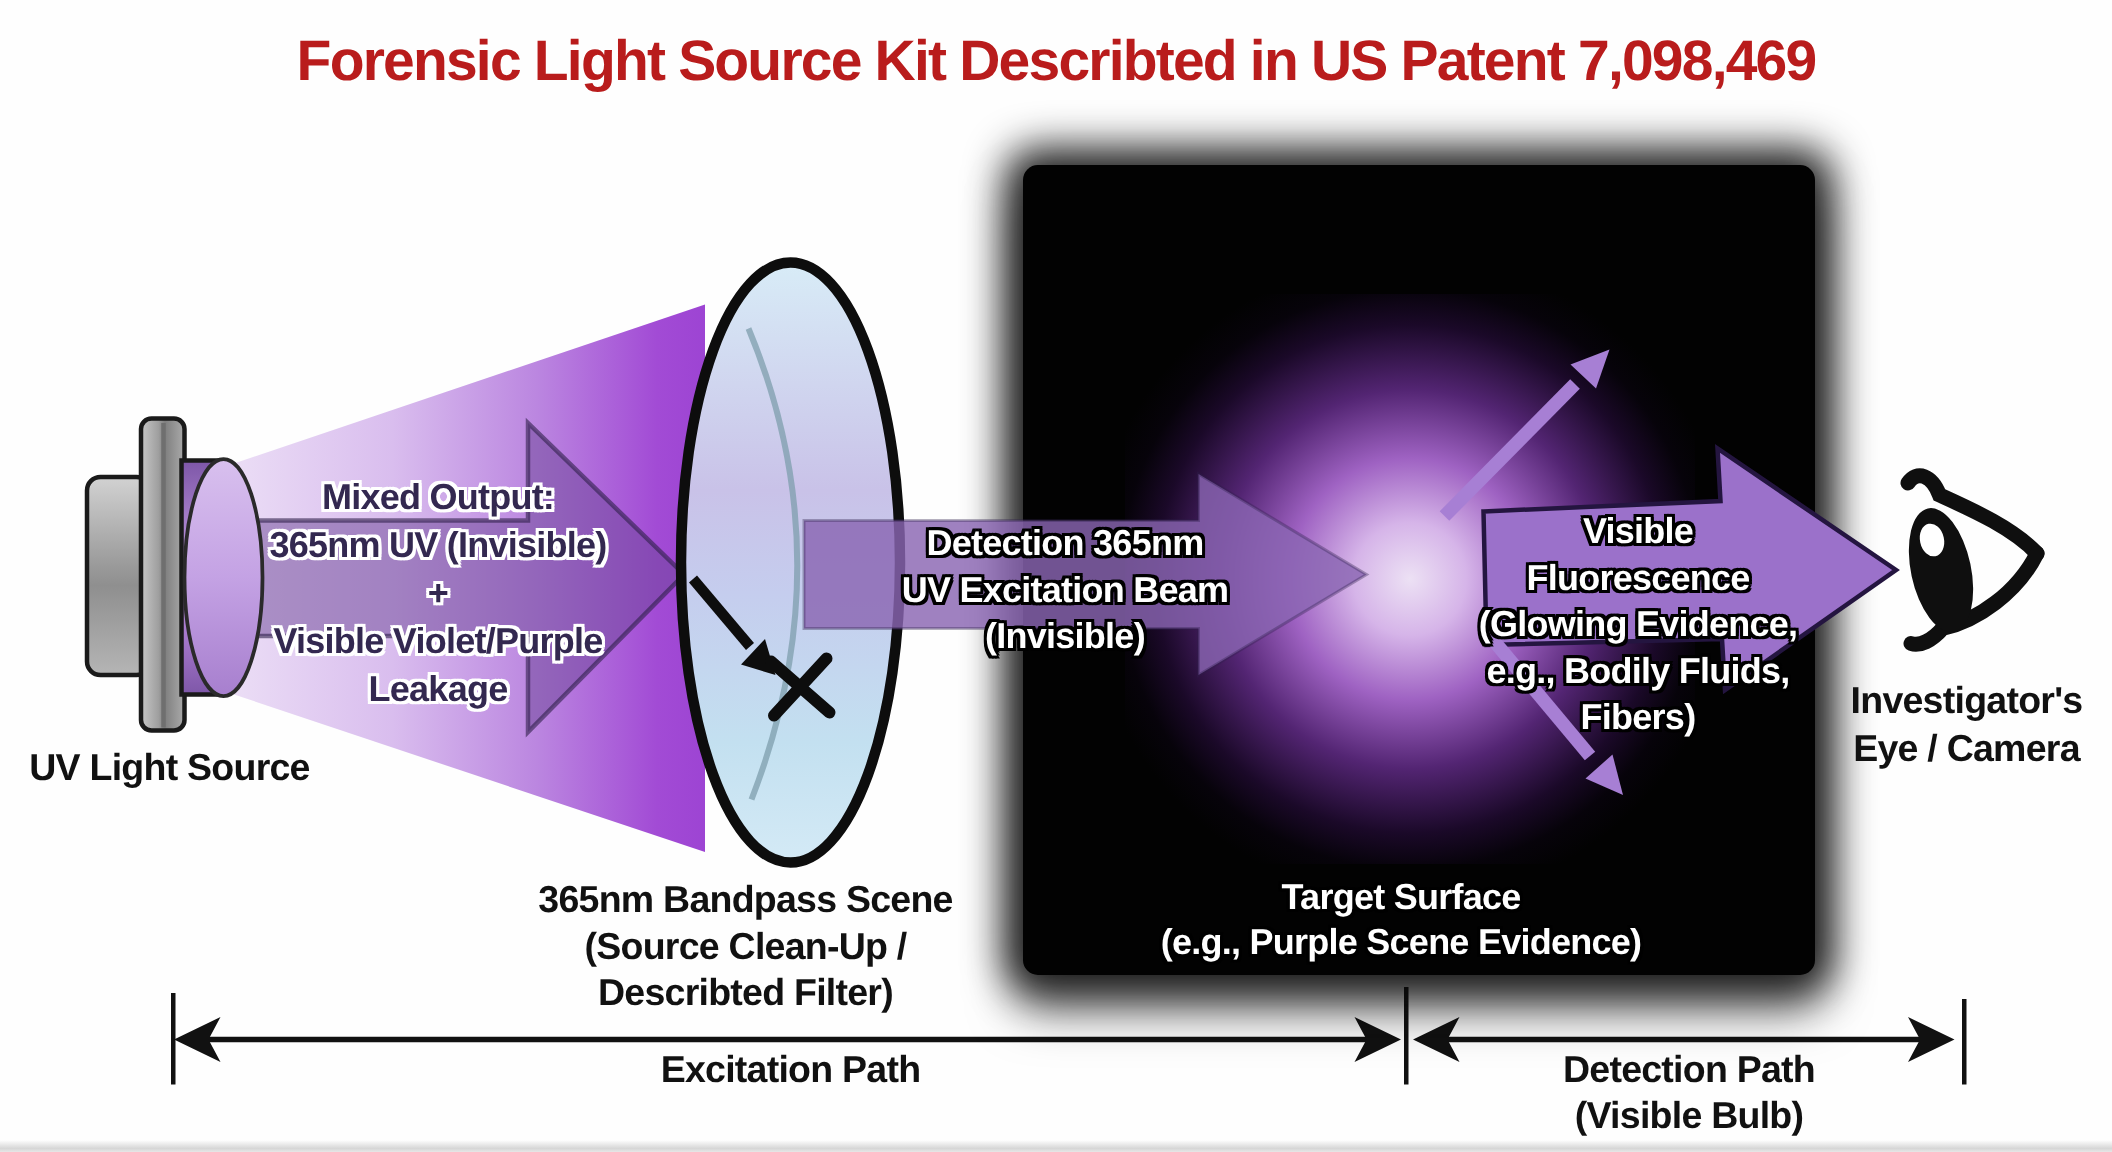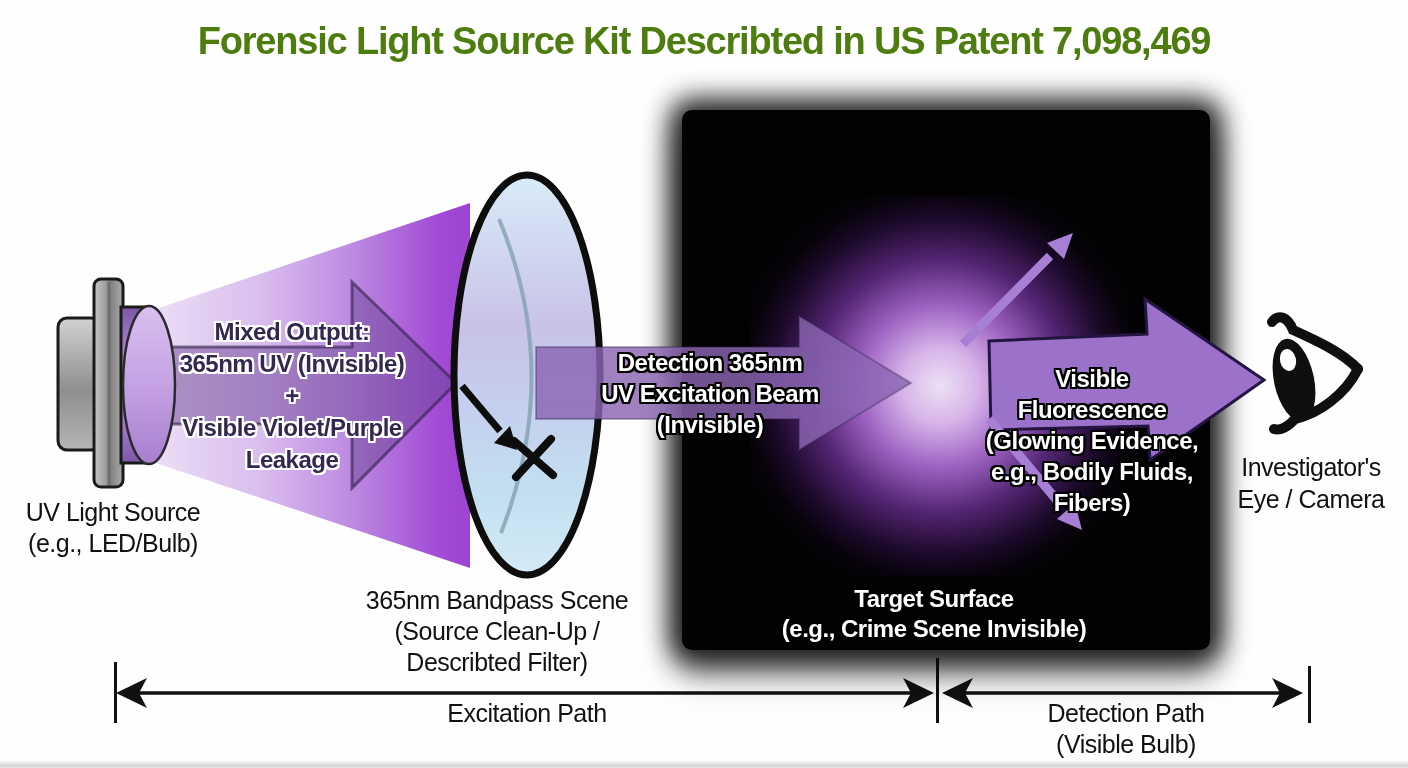--- a/index.html
+++ b/index.html
@@ -4,29 +4,29 @@
 <style>
   html,body { margin:0; padding:0; background:#fff; }
   .stage {
     position:relative; width:1408px; height:768px; background:#fefefe;
     overflow:hidden; font-family:"Liberation Sans", sans-serif;
   }
   svg.layer, div.layer { position:absolute; left:0; top:0; }
 
   .title {
     position:absolute; left:50%; top:20px; transform:translateX(-50%);
-    font-size:38px; font-weight:bold; letter-spacing:-1.2px; color:#4d7c0f;
+    font-size:38px; font-weight:bold; letter-spacing:-1.2px; color:#b91c1c;
     white-space:nowrap; z-index:6;
   }
 
   .tb { position:absolute; text-align:center; transform:translateX(-50%);
         white-space:nowrap; z-index:6; }
   .tb div { white-space:nowrap; }
 
-  .plain { color:#111; font-size:25px; line-height:31px; font-weight:400; letter-spacing:-0.5px; }
+  .plain { color:#111; font-size:25px; line-height:31px; font-weight:700; letter-spacing:-0.5px; }
 
   .ol-dark {
     color:#332850; font-size:24px; line-height:32px; font-weight:bold; letter-spacing:-0.5px;
     text-shadow:-2px -2px 0 #fff, 2px -2px 0 #fff, -2px 2px 0 #fff, 2px 2px 0 #fff,
                 -2px 0 0 #fff, 2px 0 0 #fff, 0 -2px 0 #fff, 0 2px 0 #fff;
   }
   .ol-white {
     color:#fff; font-size:24px; line-height:31px; font-weight:bold; letter-spacing:-0.5px;
     text-shadow:-2px -2px 0 #000, 2px -2px 0 #000, -2px 2px 0 #000, 2px 2px 0 #000,
                 -2px 0 0 #000, 2px 0 0 #000, 0 -2px 0 #000, 0 2px 0 #000;
@@ -172,46 +172,45 @@
   <div class="tb ol-dark" style="left:292px; top:316px;">
     <div>Mixed Output:</div>
     <div>365nm UV (Invisible)</div>
     <div>+</div>
     <div>Visible Violet/Purple</div>
     <div>Leakage</div>
   </div>
 
   <div class="tb plain" style="left:113px; top:497px;">
     <div>UV Light Source</div>
-    <div>(e.g., LED/Bulb)</div>
   </div>
 
   <div class="tb plain" style="left:497px; top:585px;">
     <div>365nm Bandpass Scene</div>
     <div>(Source Clean-Up /</div>
     <div>Describted Filter)</div>
   </div>
 
   <div class="tb ol-white" style="left:710px; top:347px;">
     <div>Detection 365nm</div>
     <div>UV Excitation Beam</div>
     <div>(Invisible)</div>
   </div>
 
-  <div class="tb ol-white" style="left:1092px; top:339px;margin-top:24px;">
+  <div class="tb ol-white" style="left:1092px; top:339px;">
     <div>Visible</div>
     <div>Fluorescence</div>
     <div>(Glowing Evidence,</div>
     <div>e.g., Bodily Fluids,</div>
     <div>Fibers)</div>
   </div>
 
   <div class="tb ol-white" style="left:934px; top:584px; line-height:30px;">
     <div>Target Surface</div>
-    <div>(e.g., Crime Scene Invisible)</div>
+    <div>(e.g., Purple Scene Evidence)</div>
   </div>
 
   <div class="tb plain" style="left:1311px; top:451px; line-height:32px;">
     <div>Investigator's</div>
     <div>Eye / Camera</div>
   </div>
 
   <div class="tb plain" style="left:527px; top:698px;">
     <div>Excitation Path</div>
   </div>

